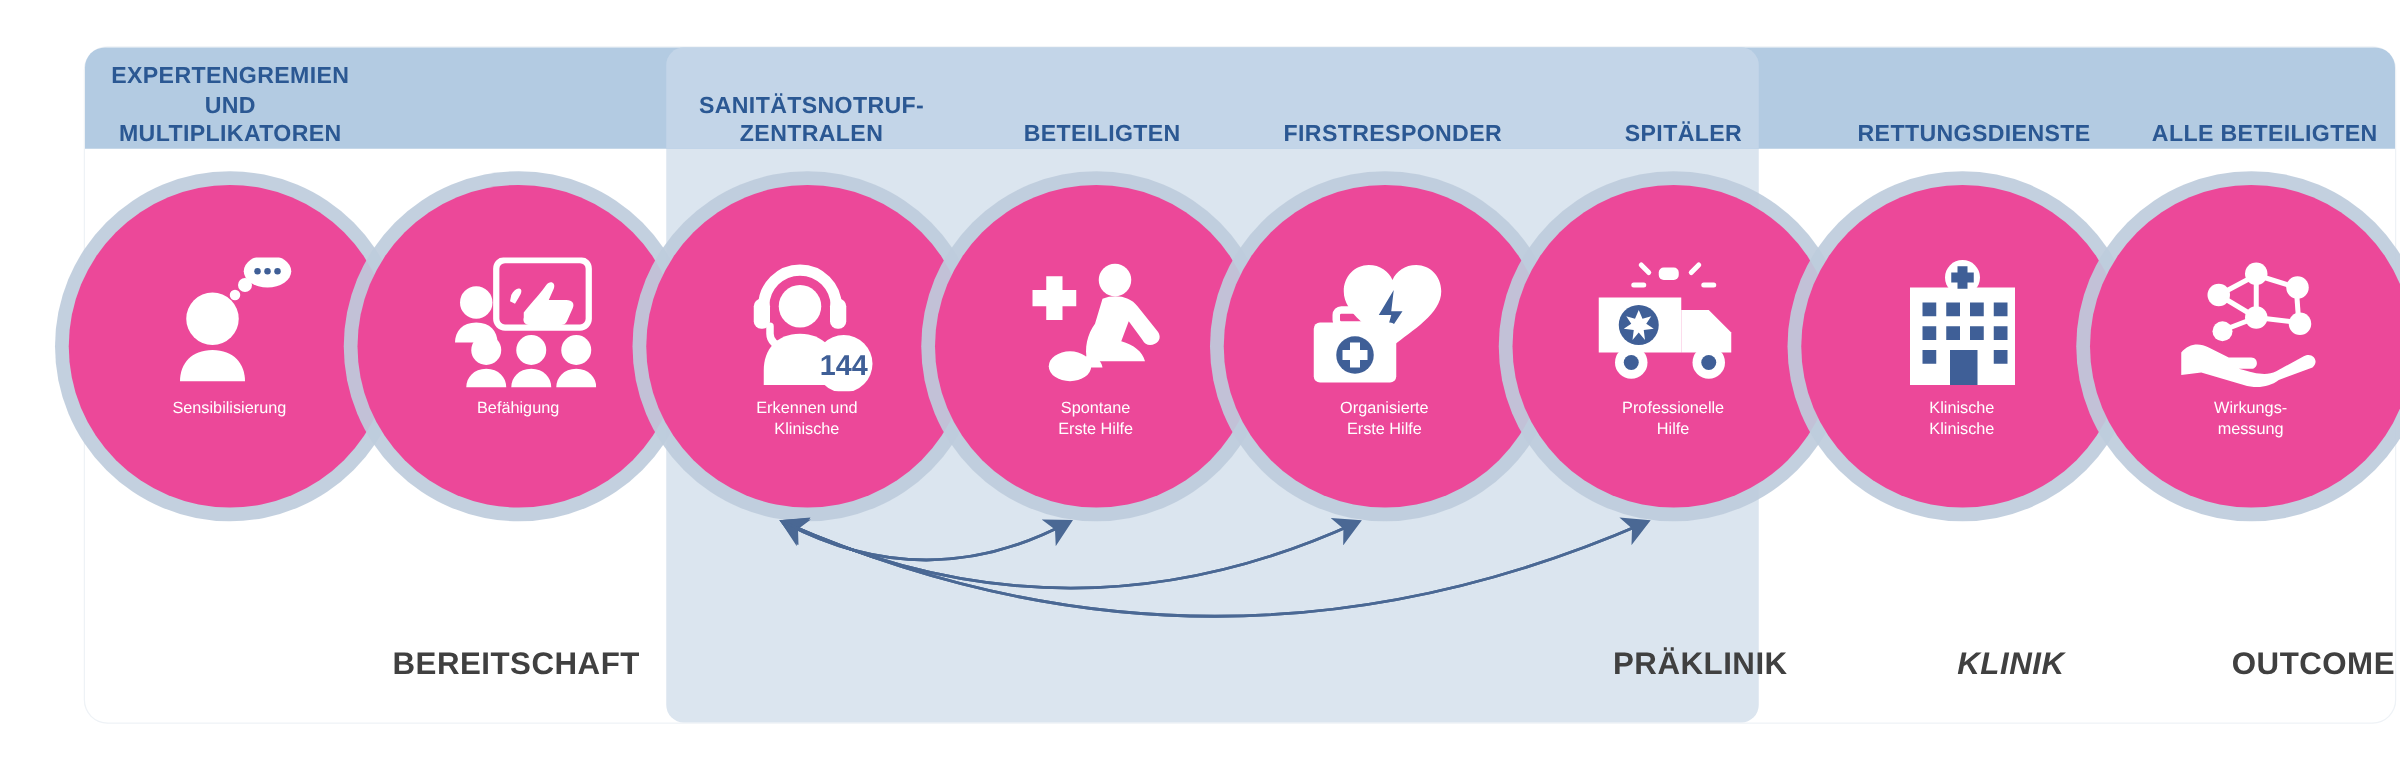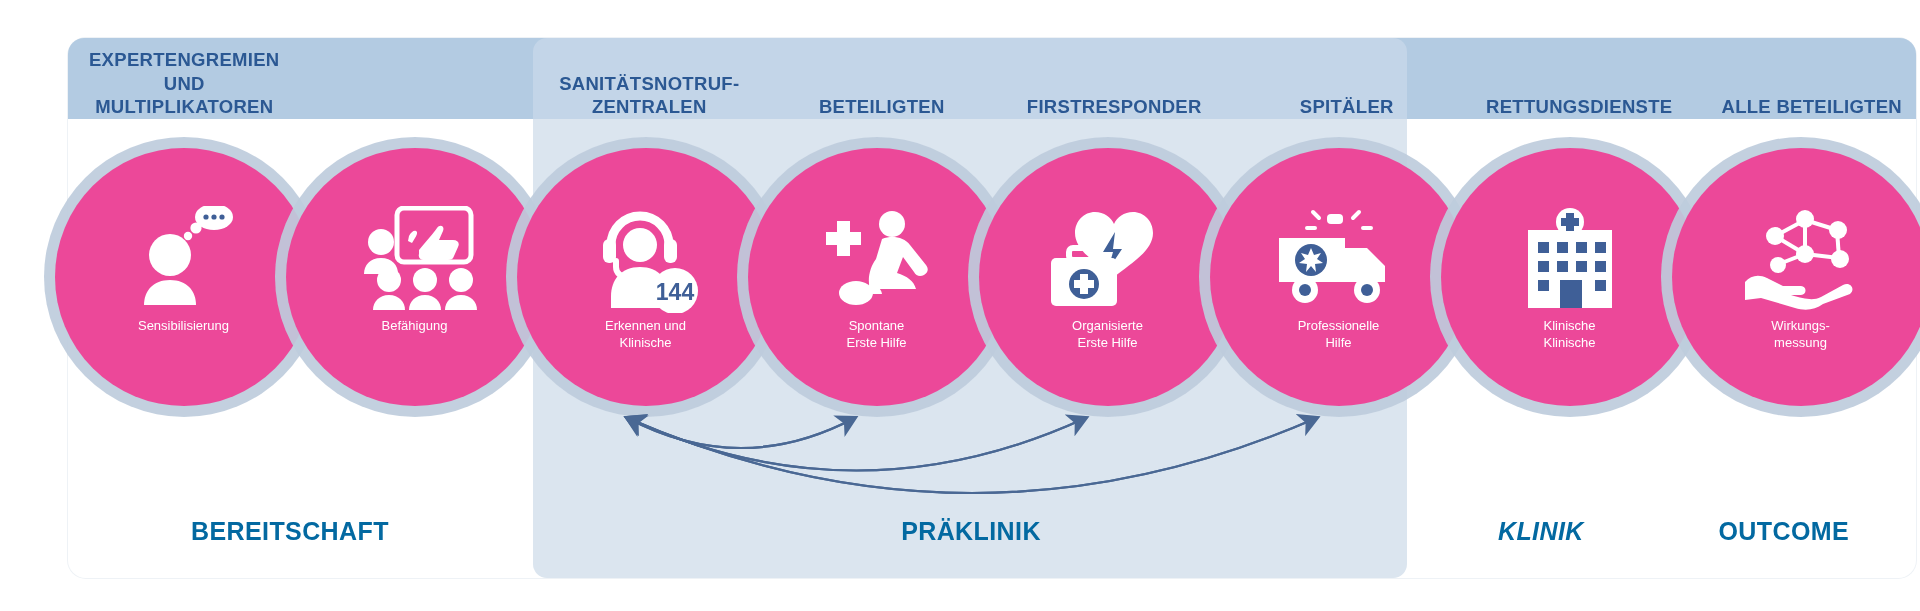--- a/index.html
+++ b/index.html
@@ -134,22 +134,22 @@
   .phases {
     position: absolute;
     left: 68px;
     top: 500px;
     width: 1848px;
     height: 62px;
     display: flex;
     align-items: center;
   }
   .phase-cell {
-    text-align: center;
-    color: #0369a1;
+    text-align: right;
+    color: #404040;
     font-size: 25px;
     font-weight: bold;
     letter-spacing: 0.4px;
   }
   .phase-bereitschaft { width: 465px; }
   .phase-preklinik    { width: 962px; }
   .phase-klinik       { width: 232px; font-style: italic; }
   .phase-outcome      { width: 277px; }
 
   

